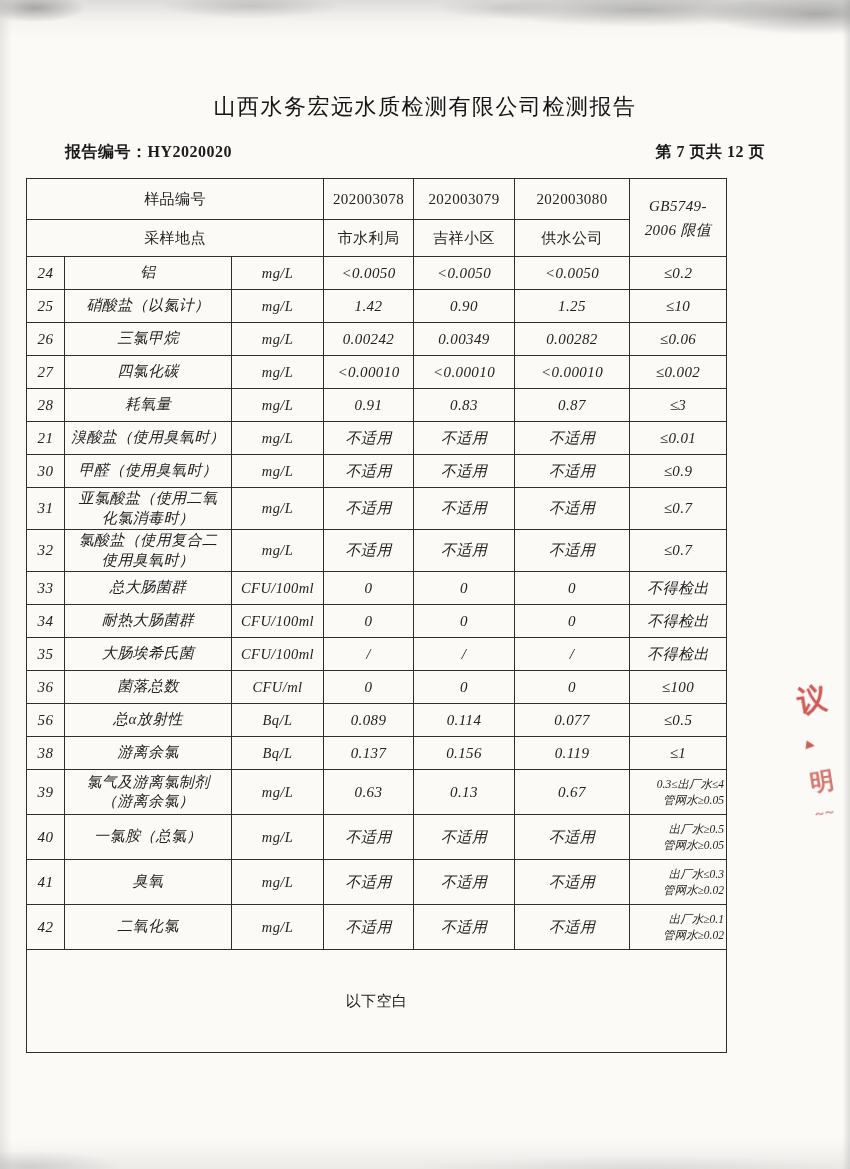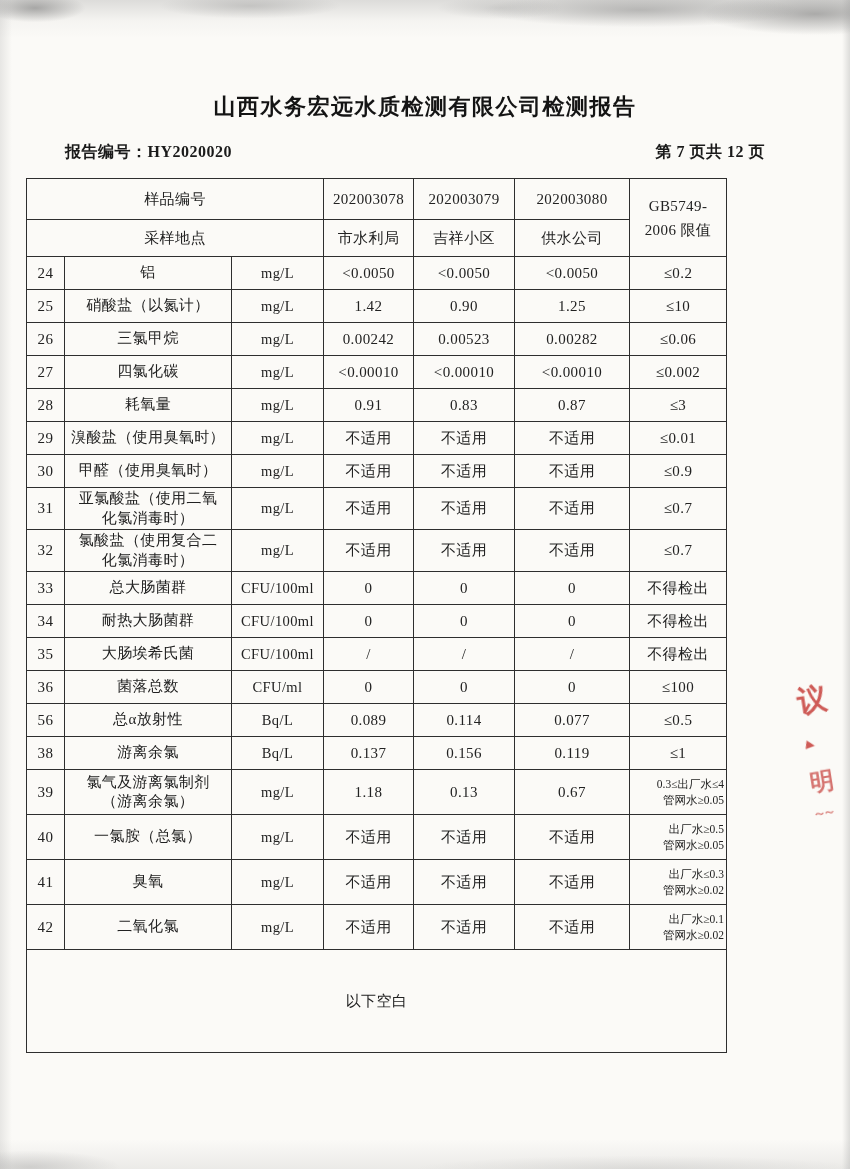--- a/index.html
+++ b/index.html
@@ -36,21 +36,21 @@
     background:
       radial-gradient(120px 22px at 30px 28px, rgba(140,140,140,.30), transparent 75%),
       radial-gradient(300px 18px at 640px 30px, rgba(160,160,160,.22), transparent 75%),
       linear-gradient(0deg, rgba(170,170,170,.20), rgba(0,0,0,0));
   }
   
   .title{
     padding-top:92px;
     text-align:center;
     font-family:"Liberation Sans","DejaVu Sans",sans-serif;
-    font-size:22px;font-weight:bold;letter-spacing:1.5px;color:#141414;
+    font-size:22px;font-weight:normal;letter-spacing:1.5px;color:#141414;
   }
   .meta{
     width:700px;margin:20px 0 15px 65px;
     display:flex;justify-content:space-between;align-items:baseline;
     font-size:16px;font-weight:bold;color:#1a1a1a;letter-spacing:.5px;
   }
   
   table.report{
     width:700px;margin-left:26px;
     border-collapse:collapse;table-layout:fixed;
@@ -60,22 +60,22 @@
     border:1.6px solid #2e2e2e;
     text-align:center;vertical-align:middle;
     padding:1px 2px;
     letter-spacing:.4px;
     overflow:hidden;
   }
   thead td{font-size:15px;}
   thead tr:nth-child(1){height:41px;}
   thead tr:nth-child(2){height:37px;}
   .limit-head{line-height:1.2;font-size:15px;}
-  .limit-head .lh-line{display:block;margin:6px 0;}
-  tbody tr{height:33px;}
+  .limit-head .lh-line{display:block;margin:6px 0;font-style:italic;}
+  tbody tr{height:33px;font-style:italic;}
   tbody tr:nth-child(8), tbody tr:nth-child(9){height:42px;}
   tbody tr:nth-child(n+16){height:45px;}
   td.c-name{
     text-align:left;padding-left:8px;padding-right:4px;
     white-space:pre-line;line-height:1.3;
   }
   td.c-unit{font-size:14.5px;}
   tbody tr:nth-child(n+16) td.c-limit{font-size:11.5px;line-height:1.4;letter-spacing:0;text-align:right;}
   td.c-limit{white-space:pre-line;}
   tfoot td{
@@ -160,21 +160,21 @@
     <td>1.42</td>
     <td>0.90</td>
     <td>1.25</td>
     <td class="c-limit">≤10</td>
   </tr>
         <tr>
     <td>26</td>
     <td class="c-name">三氯甲烷</td>
     <td class="c-unit">mg/L</td>
     <td>0.00242</td>
-    <td>0.00523</td>
+    <td>0.00349</td>
     <td>0.00282</td>
     <td class="c-limit">≤0.06</td>
   </tr>
         <tr>
     <td>27</td>
     <td class="c-name">四氯化碳</td>
     <td class="c-unit">mg/L</td>
     <td>&lt;0.00010</td>
     <td>&lt;0.00010</td>
     <td>&lt;0.00010</td>
@@ -183,21 +183,21 @@
         <tr>
     <td>28</td>
     <td class="c-name">耗氧量</td>
     <td class="c-unit">mg/L</td>
     <td>0.91</td>
     <td>0.83</td>
     <td>0.87</td>
     <td class="c-limit">≤3</td>
   </tr>
         <tr>
-    <td>29</td>
+    <td>21</td>
     <td class="c-name">溴酸盐（使用臭氧时）</td>
     <td class="c-unit">mg/L</td>
     <td>不适用</td>
     <td>不适用</td>
     <td>不适用</td>
     <td class="c-limit">≤0.01</td>
   </tr>
         <tr>
     <td>30</td>
     <td class="c-name">甲醛（使用臭氧时）</td>
@@ -213,21 +213,21 @@
 化氯消毒时）</td>
     <td class="c-unit">mg/L</td>
     <td>不适用</td>
     <td>不适用</td>
     <td>不适用</td>
     <td class="c-limit">≤0.7</td>
   </tr>
         <tr>
     <td>32</td>
     <td class="c-name">氯酸盐（使用复合二
-化氯消毒时）</td>
+使用臭氧时）</td>
     <td class="c-unit">mg/L</td>
     <td>不适用</td>
     <td>不适用</td>
     <td>不适用</td>
     <td class="c-limit">≤0.7</td>
   </tr>
         <tr>
     <td>33</td>
     <td class="c-name">总大肠菌群</td>
     <td class="c-unit">CFU/100ml</td>
@@ -279,21 +279,21 @@
     <td>0.137</td>
     <td>0.156</td>
     <td>0.119</td>
     <td class="c-limit">≤1</td>
   </tr>
         <tr>
     <td>39</td>
     <td class="c-name">氯气及游离氯制剂
 （游离余氯）</td>
     <td class="c-unit">mg/L</td>
-    <td>1.18</td>
+    <td>0.63</td>
     <td>0.13</td>
     <td>0.67</td>
     <td class="c-limit">0.3≤出厂水≤4
 管网水≥0.05</td>
   </tr>
         <tr>
     <td>40</td>
     <td class="c-name">一氯胺（总氯）</td>
     <td class="c-unit">mg/L</td>
     <td>不适用</td>

